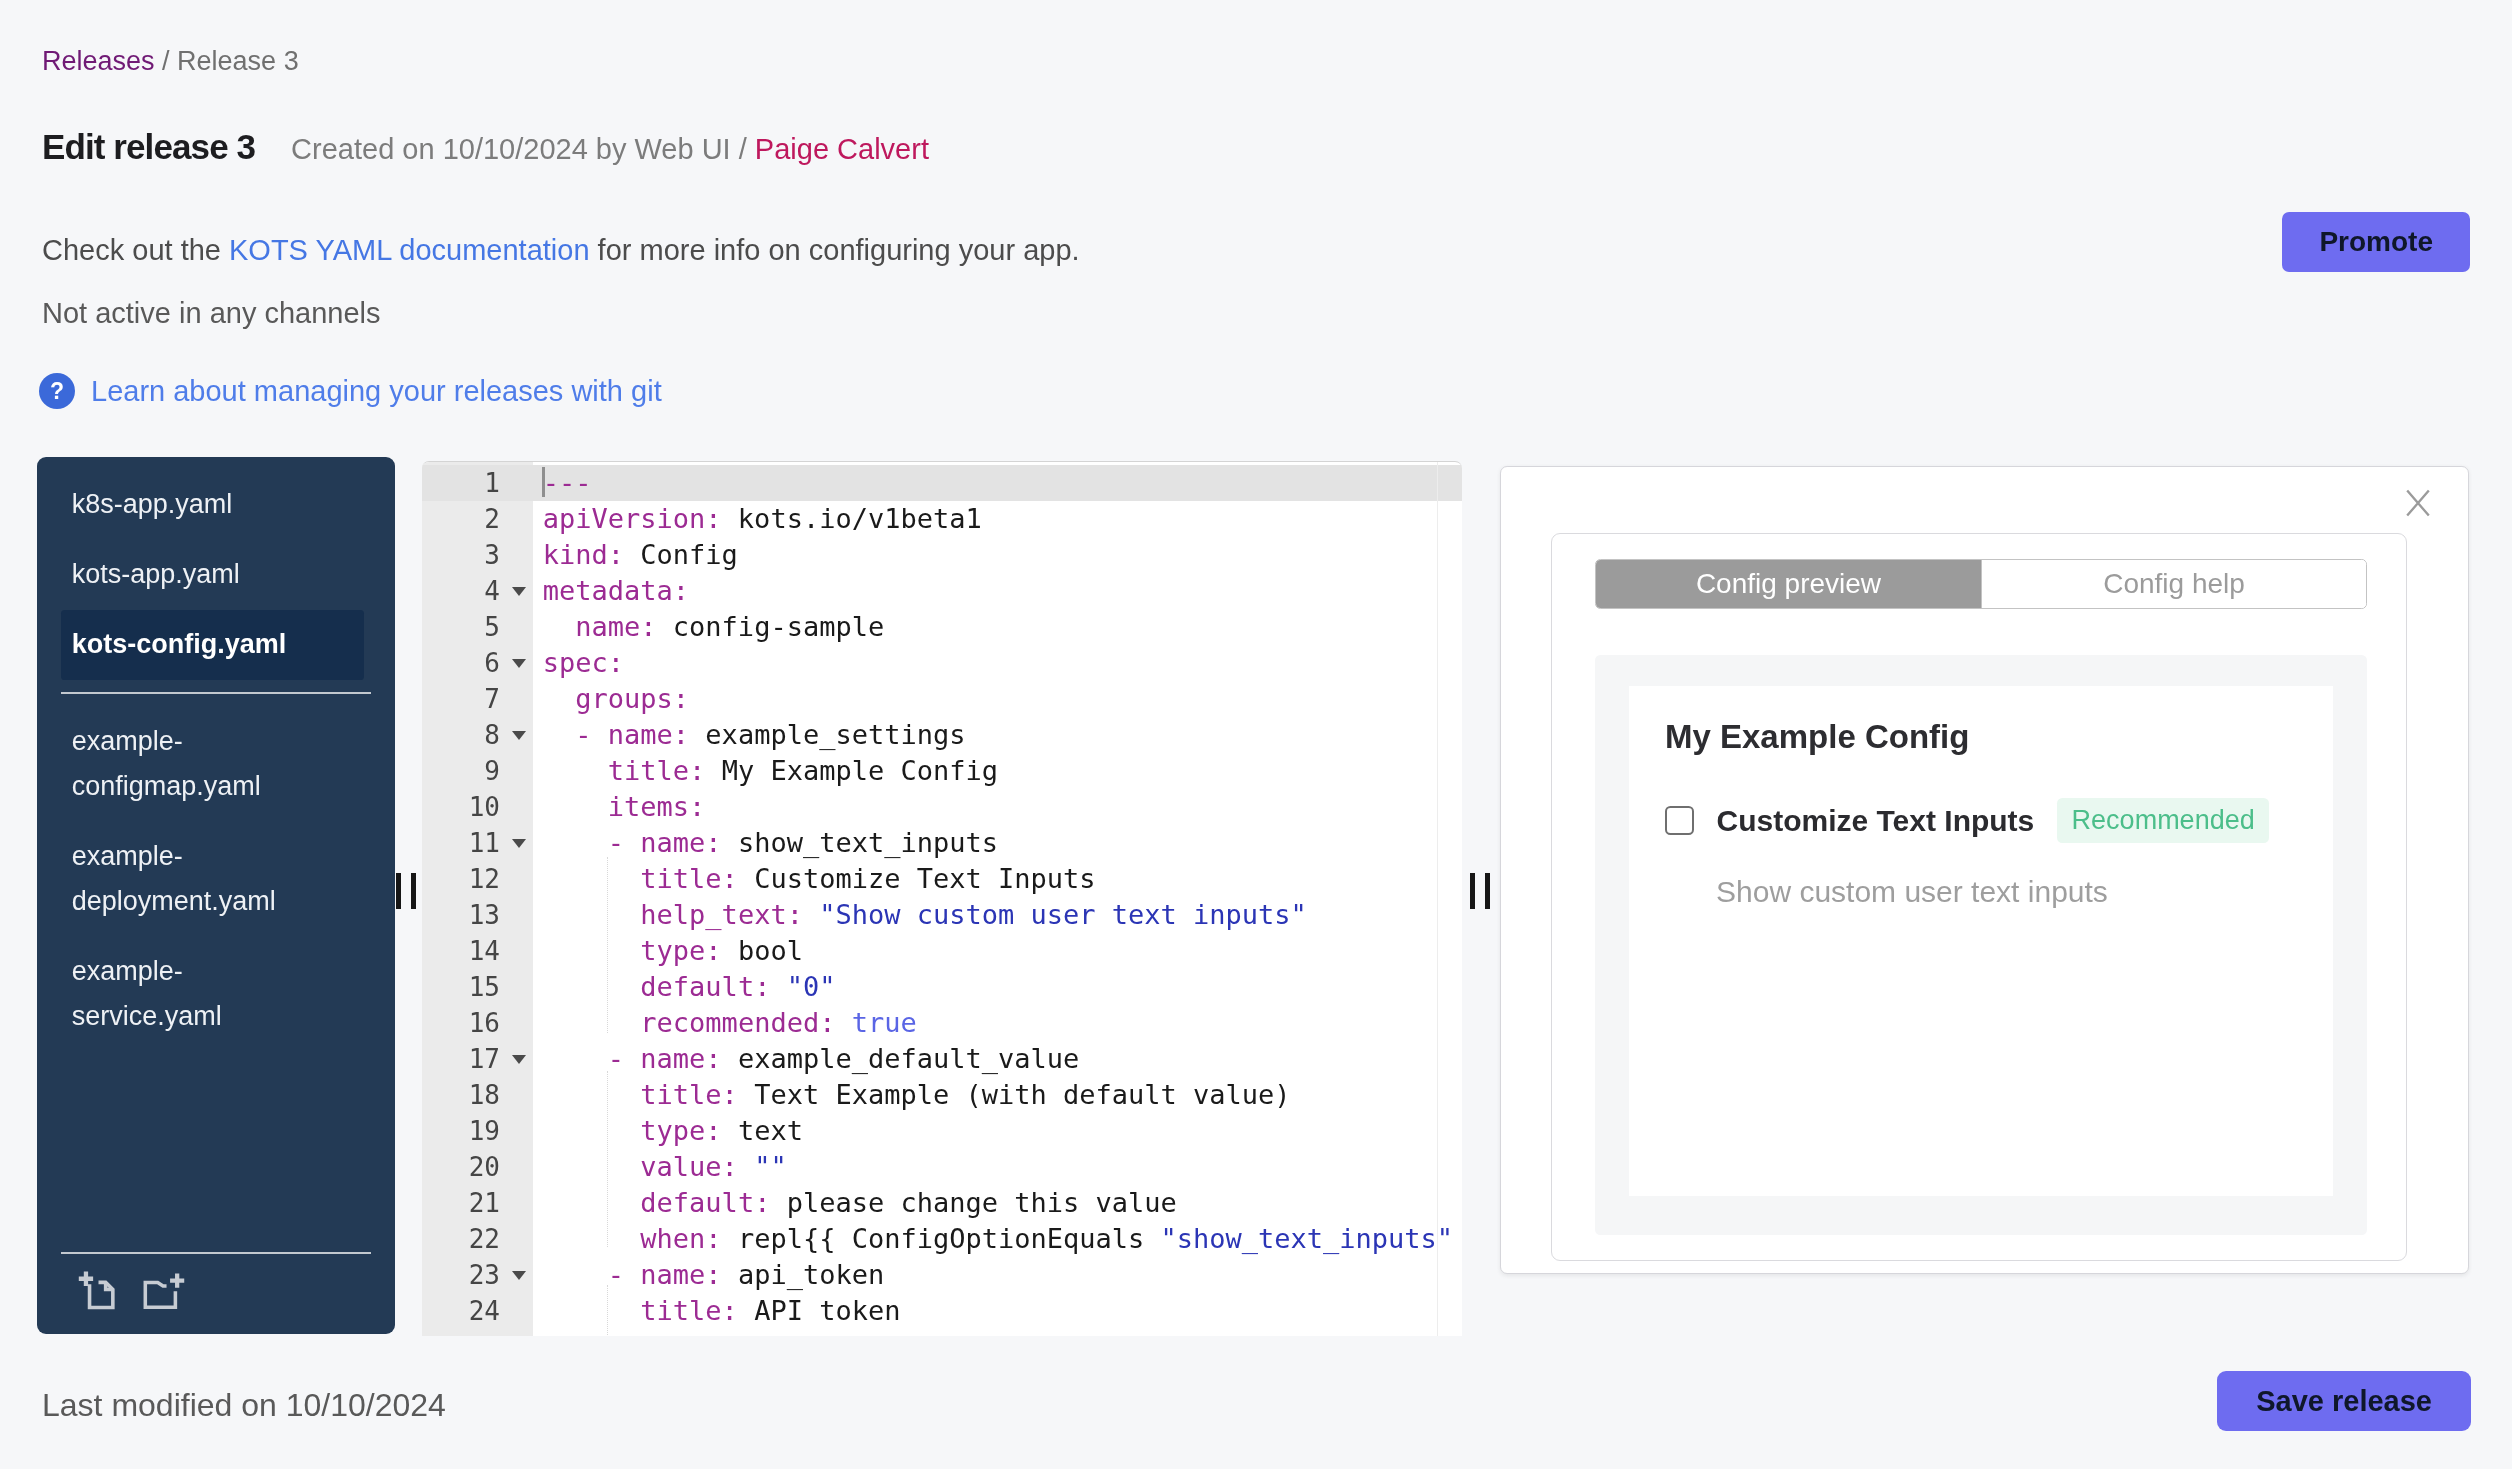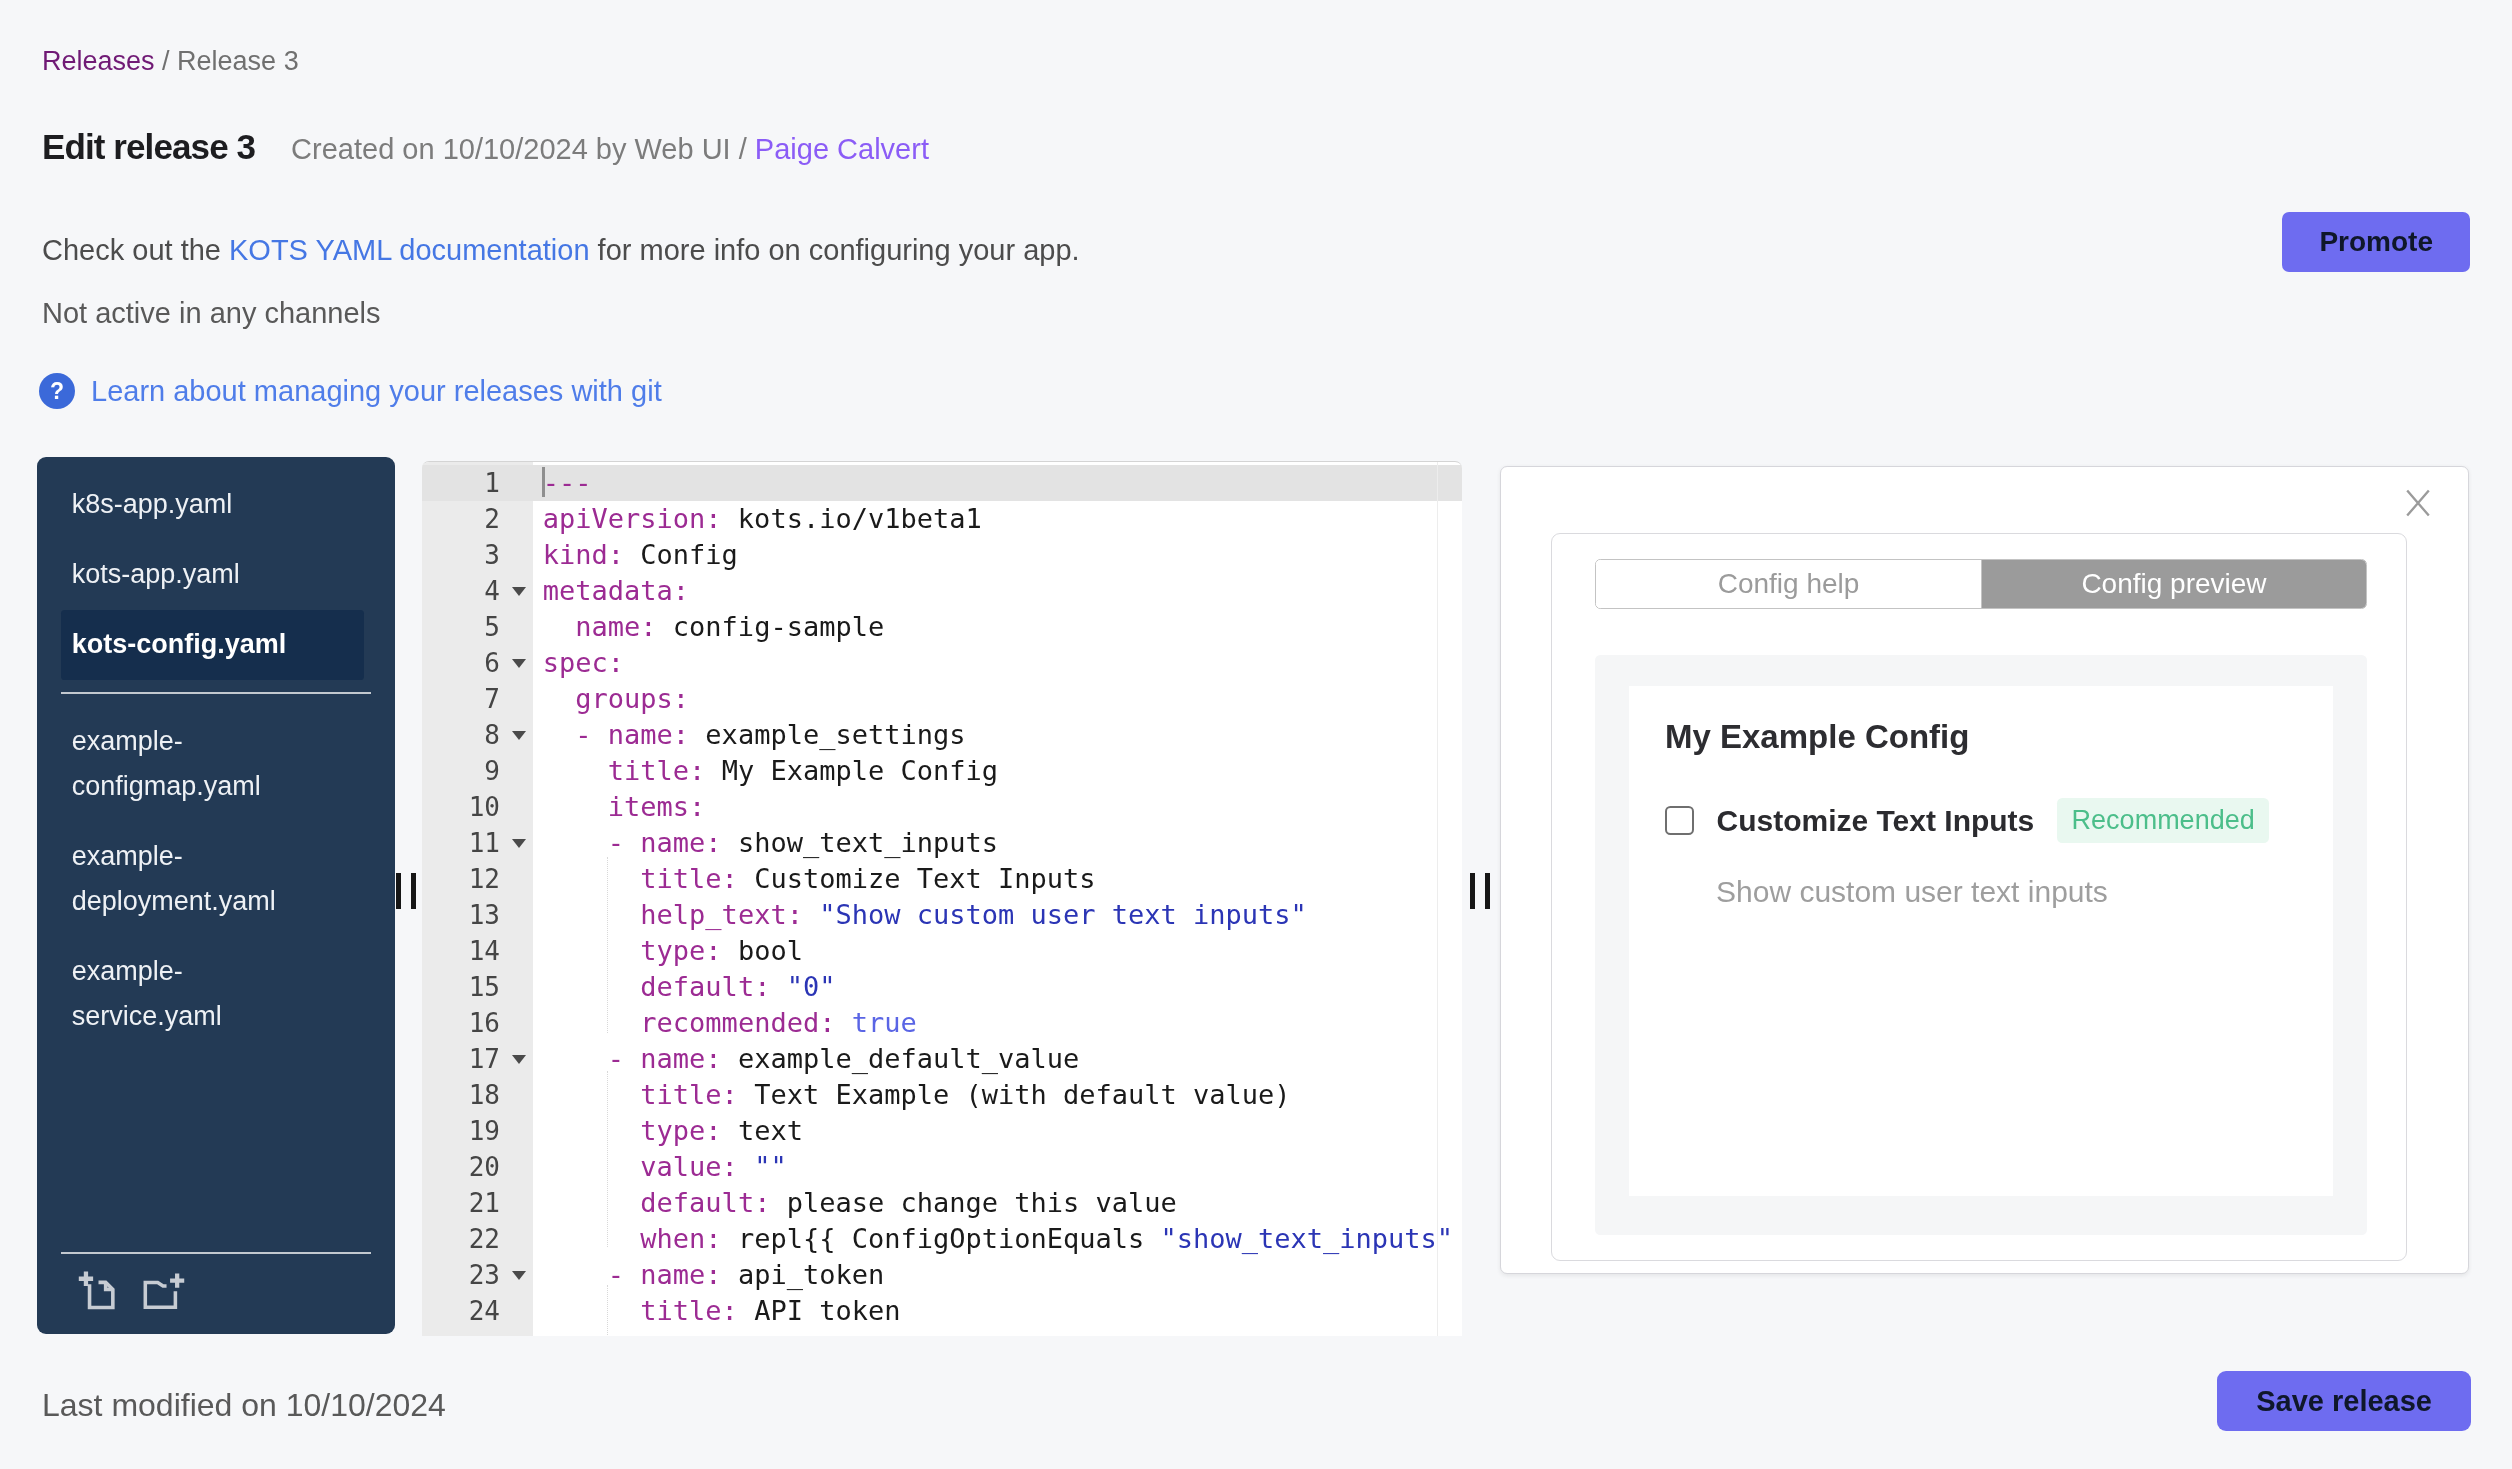--- a/index.html
+++ b/index.html
@@ -7,21 +7,21 @@
   body { background:#f6f7f9; font-family:"Liberation Sans", sans-serif; color:#4c4c4c; position:relative; }
   a { text-decoration:none; cursor:pointer; }
 
   
   .breadcrumb { position:absolute; left:42px; top:46px; font-size:27px; }
   .breadcrumb a { color:#701a75; }
   .breadcrumb .sep, .breadcrumb .cur { color:#707070; }
   .title-row { position:absolute; left:42px; top:127px; display:flex; align-items:baseline; gap:36px; }
   .title-row h1 { font-size:35px; font-weight:700; color:#1d1d20; letter-spacing:-0.9px; }
   .created { font-size:29px; color:#7c7c7c; }
-  .created a { color:#8b5cf6; }
+  .created a { color:#be185d; }
   .info-line { position:absolute; left:42px; top:234px; font-size:29px; color:#4c4c4c; }
   .info-line a { color:#4577e4; }
   .channel-line { position:absolute; left:42px; top:297px; font-size:29px; color:#595959; }
   .git-row { position:absolute; left:39px; top:373px; display:flex; align-items:center; gap:16px; }
   .help-circle { width:36px; height:36px; border-radius:50%; background:#3b69d9; color:#fff;
                  font-size:23px; font-weight:700; display:flex; align-items:center; justify-content:center; }
   .git-row a { color:#4f7de9; font-size:29px; }
 
   .btn { display:flex; align-items:center; justify-content:center; color:#0f172a; font-weight:700;
          background:#6e6cf0; border:none; cursor:pointer; }
@@ -190,22 +190,22 @@
   <div class="indent-guide ig3"></div>
   <div class="scroll-line"></div>
 </div>
 
 <div class="panel">
   <svg class="close-x" viewBox="0 0 40 40">
     <path d="M8 6 L32 34 M32 6 L8 34" stroke="#9b9b9b" stroke-width="2.6" fill="none"></path>
   </svg>
   <div class="config-modal">
     <div class="tabbar">
+      <div class="tab active">Config preview</div>
       <div class="tab">Config help</div>
-      <div class="tab active">Config preview</div>
     </div>
     <div class="gray-area">
       <div class="config-card">
         <div class="card-title">My Example Config</div>
         <div class="opt-row">
           <div class="checkbox"></div>
           <span class="opt-label">Customize Text Inputs</span>
           <span class="badge">Recommended</span>
         </div>
         <div class="opt-help">Show custom user text inputs</div>

